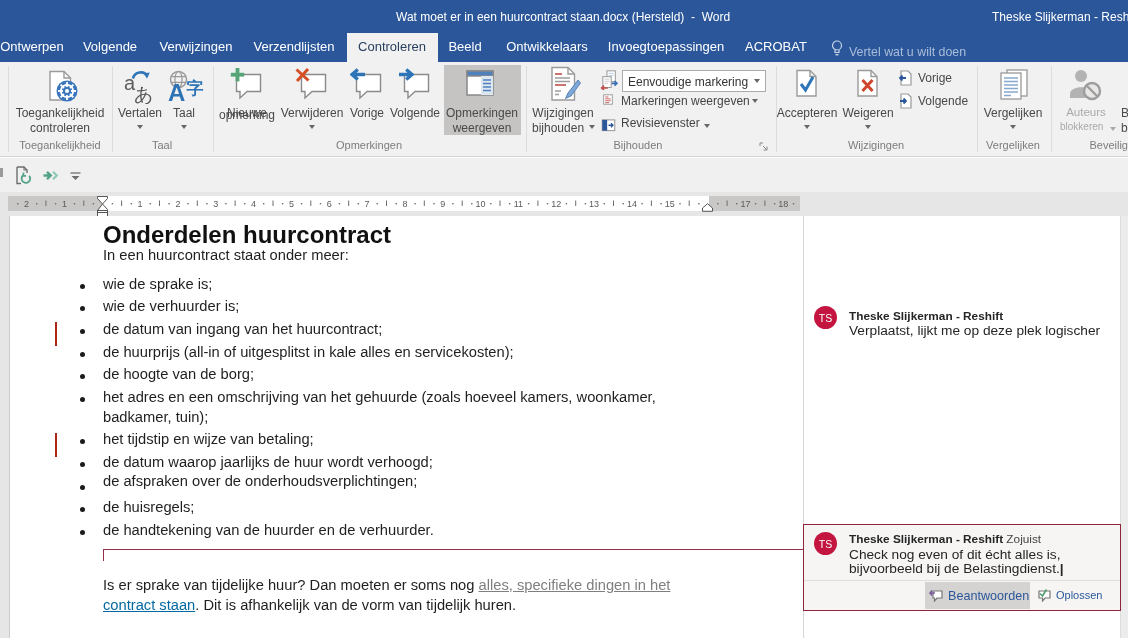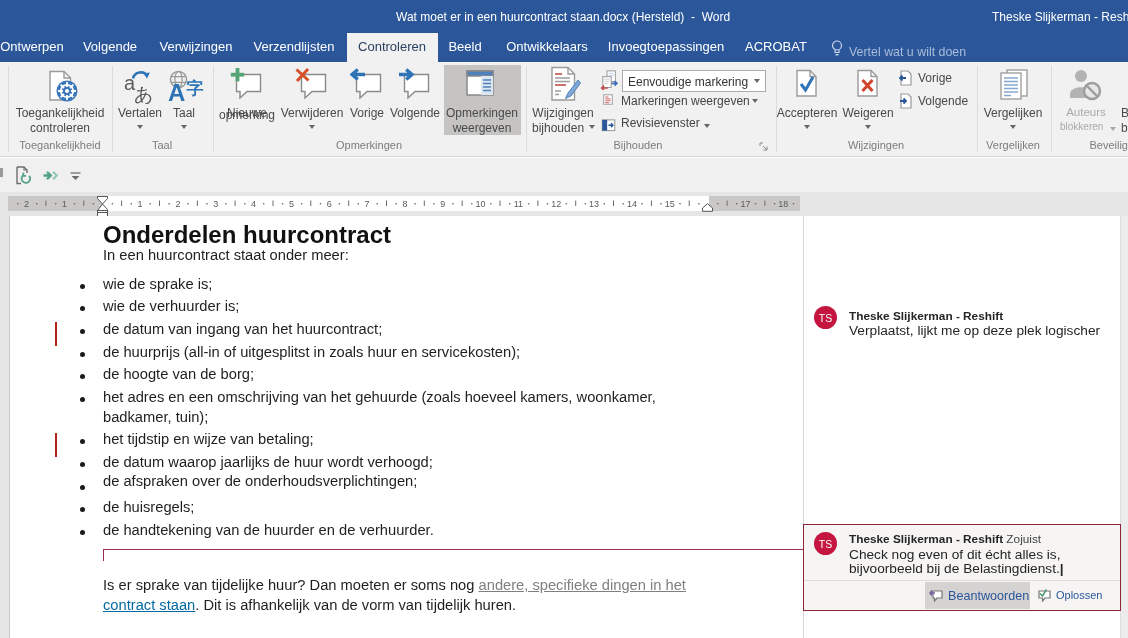--- a/index.html
+++ b/index.html
@@ -344,21 +344,21 @@
 <div class="abs" style="left:1120px;top:216px;width:8px;height:422px;background:#ececec;border-left:1px solid #dddddd"></div>
 <div id="doc">
 <div class="abs" style="left:103px;top:221px;font-size:24px;font-weight:bold;color:#111;white-space:nowrap">Onderdelen huurcontract</div>
 <div class="abs doc" style="left:103px;top:247px">In een huurcontract staat onder meer:</div>
 <div class="abs doc" style="left:103px;top:275.8px">wie de sprake is;</div>
 <div class="abs" style="left:80px;top:283.5px;width:5px;height:5px;border-radius:50%;background:#1b1b1b"></div>
 <div class="abs doc" style="left:103px;top:298.3px">wie de verhuurder is;</div>
 <div class="abs" style="left:80px;top:306.0px;width:5px;height:5px;border-radius:50%;background:#1b1b1b"></div>
 <div class="abs doc" style="left:103px;top:320.8px">de datum van ingang van het huurcontract;</div>
 <div class="abs" style="left:80px;top:328.5px;width:5px;height:5px;border-radius:50%;background:#1b1b1b"></div>
-<div class="abs doc" style="left:103px;top:343.8px">de huurprijs (all-in of uitgesplitst in zoals huur en servicekosten);</div>
+<div class="abs doc" style="left:103px;top:343.8px">de huurprijs (all-in of uitgesplitst in kale alles en servicekosten);</div>
 <div class="abs" style="left:80px;top:351.5px;width:5px;height:5px;border-radius:50%;background:#1b1b1b"></div>
 <div class="abs doc" style="left:103px;top:366.3px">de hoogte van de borg;</div>
 <div class="abs" style="left:80px;top:374.0px;width:5px;height:5px;border-radius:50%;background:#1b1b1b"></div>
 <div class="abs doc" style="left:103px;top:388.8px">het adres en een omschrijving van het gehuurde (zoals hoeveel kamers, woonkamer,</div>
 <div class="abs" style="left:80px;top:396.5px;width:5px;height:5px;border-radius:50%;background:#1b1b1b"></div>
 <div class="abs doc" style="left:103px;top:408.8px">badkamer, tuin);</div>
 <div class="abs doc" style="left:103px;top:431.3px">het tijdstip en wijze van betaling;</div>
 <div class="abs" style="left:80px;top:439.0px;width:5px;height:5px;border-radius:50%;background:#1b1b1b"></div>
 <div class="abs doc" style="left:103px;top:454.3px">de datum waarop jaarlijks de huur wordt verhoogd;</div>
 <div class="abs" style="left:80px;top:462.0px;width:5px;height:5px;border-radius:50%;background:#1b1b1b"></div>
@@ -367,21 +367,21 @@
 <div class="abs doc" style="left:103px;top:499.3px">de huisregels;</div>
 <div class="abs" style="left:80px;top:507.0px;width:5px;height:5px;border-radius:50%;background:#1b1b1b"></div>
 <div class="abs doc" style="left:103px;top:521.8px">de handtekening van de huurder en de verhuurder.</div>
 <div class="abs" style="left:80px;top:529.5px;width:5px;height:5px;border-radius:50%;background:#1b1b1b"></div>
 
 <div class="abs" style="left:55px;top:322px;width:2px;height:24px;background:#b02418"></div>
 <div class="abs" style="left:55px;top:433px;width:2px;height:24px;background:#b02418"></div>
 
 <div class="abs" style="left:103px;top:548.6px;width:701px;height:1.4px;background:#96304a"></div>
 <div class="abs" style="left:103px;top:548.6px;width:1.4px;height:12px;background:#96304a"></div>
-<div class="abs doc" style="left:103px;top:577px">Is er sprake van tijdelijke huur? Dan moeten er soms nog <span style="color:#7f7f7f;text-decoration:underline">andere, specifieke dingen in het</span></div>
+<div class="abs doc" style="left:103px;top:577px">Is er sprake van tijdelijke huur? Dan moeten er soms nog <span style="color:#7f7f7f;text-decoration:underline">alles, specifieke dingen in het</span></div>
 <div class="abs doc" style="left:103px;top:597px"><span style="color:#0369a1;text-decoration:underline">contract staan</span>. Dit is afhankelijk van de vorm van tijdelijk huren.</div>
 </div>
 <div id="comments">
 
 <div class="abs" style="left:814px;top:306px;width:23px;height:23px;border-radius:50%;background:#c41540"></div>
 <div class="abs" style="left:825.5px;top:312px;transform:translateX(-50%);font-size:10.5px;color:#fff">TS</div>
 <div class="abs" style="left:849px;top:308.8px;font-size:11.8px;font-weight:bold;color:#252525;white-space:nowrap">Theske Slijkerman - Reshift</div>
 <div class="abs" style="left:849px;top:323px;font-size:13.7px;color:#252525;white-space:nowrap">Verplaatst, lijkt me op deze plek logischer</div>
 
 <div class="abs" style="left:803px;top:524px;width:318px;height:87px;background:#f6f5f4;border:1px solid #8e2538"></div>

